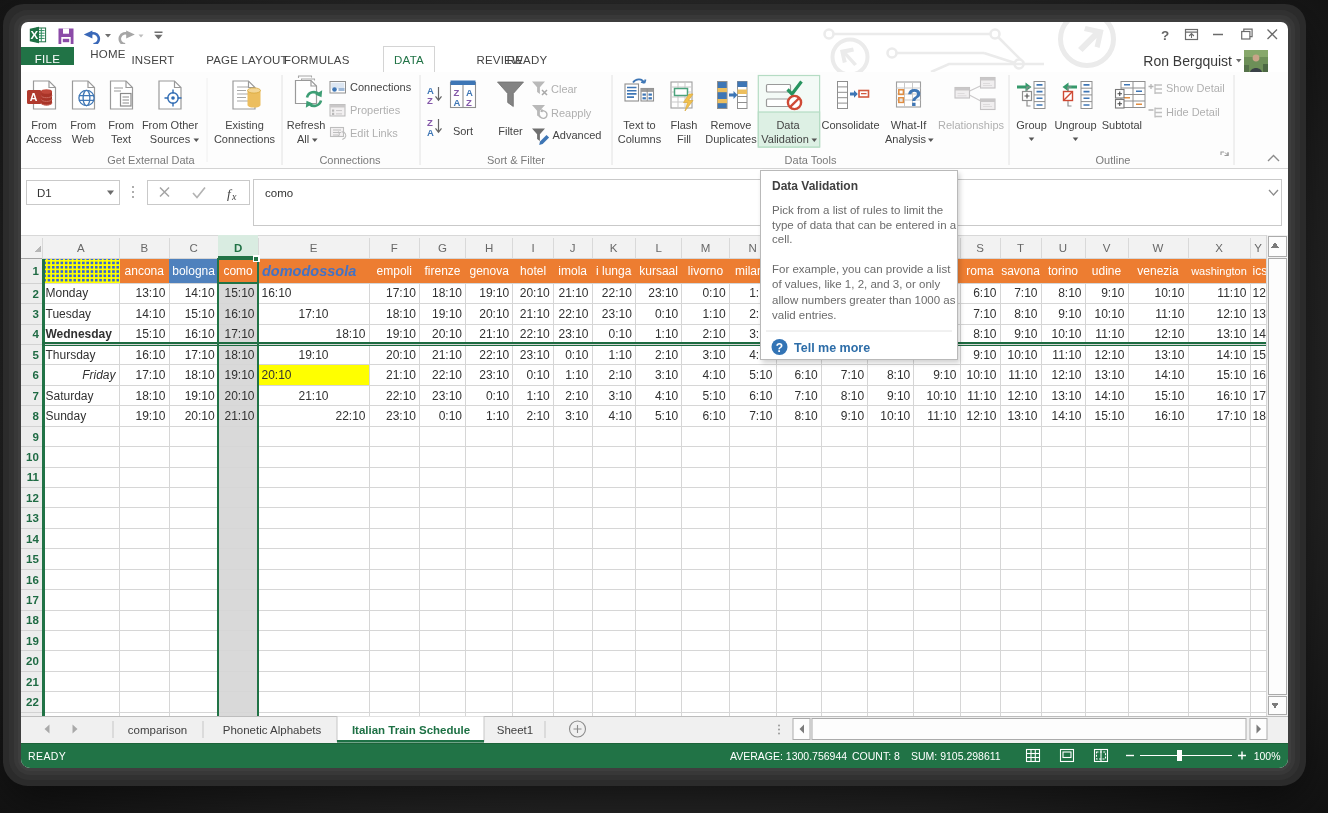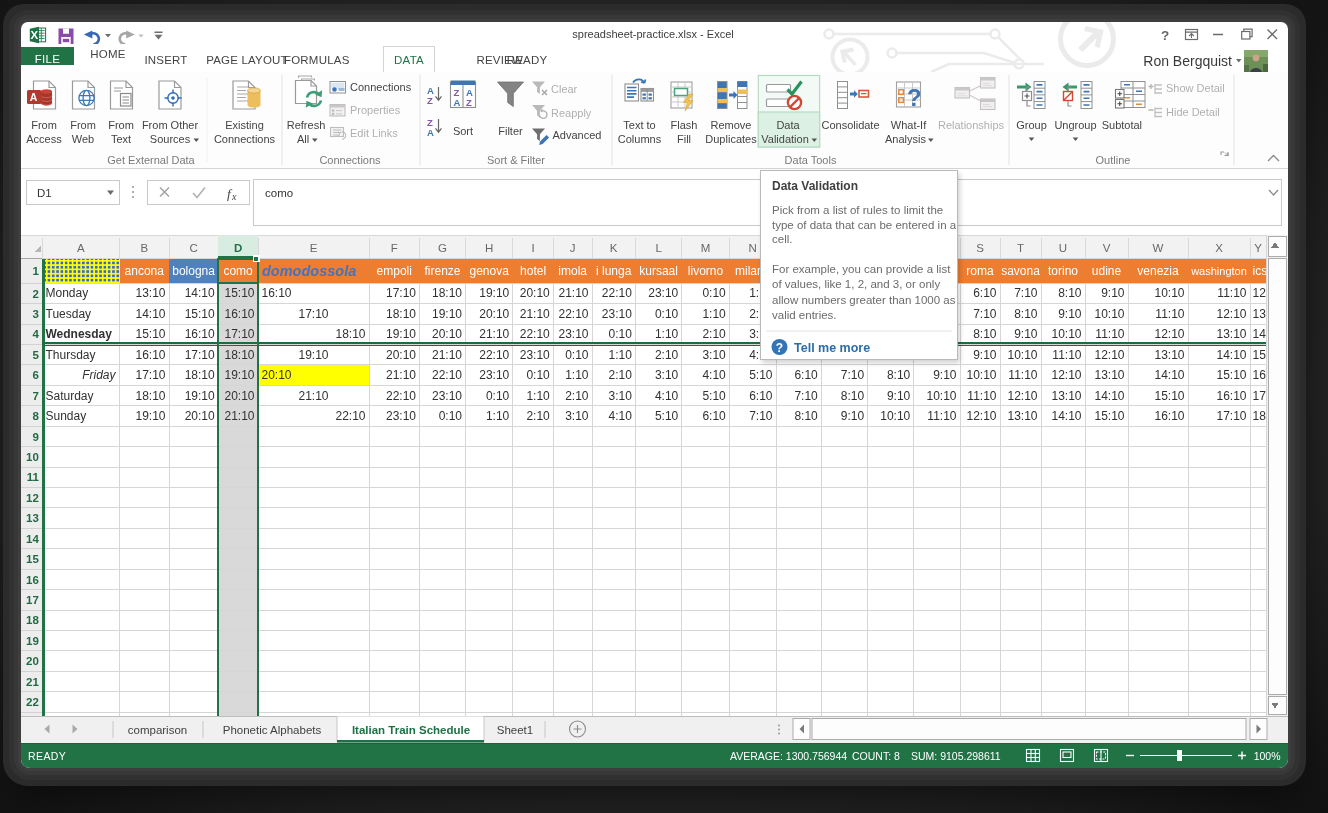--- a/index.html
+++ b/index.html
@@ -54,23 +54,20 @@
 <path d="M 54.8 8.6 L 63.4 4.4 L 63.4 12.6 Z" fill="#3a68b8"></path>
 <path d="M 76 8 l 6 0 l -3 3.6 Z" fill="#6f6f6f"></path>
 <path d="M 99.6 8.4 a 5.5 5.5 0 1 0 -3.4 9.9" fill="none" stroke="#a6a6a6" stroke-width="2.6"></path>
 <path d="M 105.8 8.6 L 97.2 4.4 L 97.2 12.6 Z" fill="#a6a6a6"></path>
 <path d="M 109.5 8.5 l 5 0 l -2.5 3 Z" fill="#bdbdbd"></path>
 <g stroke="#6f6f6f" stroke-width="1.4">
         <line x1="125.5" y1="6.3" x2="133.5" y2="6.3"></line>
       </g>
 <path d="M 125.5 8.8 l 8 0 l -4 4.8 Z" fill="#6f6f6f"></path>
 </svg>
-    <div style="left:0;top:0;width:1267px;height:25px;position:absolute">
-      <div style="position:absolute;left:532px;top:6px;width:200px;text-align:center;font-size:11px;color:#3c3c3c">spreadsheet-practice.xlsx - Excel</div>
-    </div>
     <svg class="abs" style="left:1130px;top:2px" width="137px" height="21" viewBox="0 0 137 21" xmlns="http://www.w3.org/2000/svg">
 <text x="10" y="16" font-size="13.5" font-weight="bold" fill="#666666" font-family="Liberation Sans">?</text>
 <g stroke="#6b6b6b" stroke-width="1.2" fill="none">
 <rect x="34.5" y="5.5" width="12" height="10"></rect>
         <line x1="34.5" y1="8.2" x2="46.5" y2="8.2"></line>
         <path d="M 40.5 14 v -4 m -2.4 2 l 2.4 -2.4 l 2.4 2.4" stroke-width="1.1"></path>
 <line x1="62" y1="10.5" x2="72" y2="10.5" stroke-width="1.4"></line>
 <rect x="90.7" y="7.5" width="8.2" height="7.5"></rect>
         <path d="M 92.8 7.5 v -2.3 h 8.3 v 7.5 h -2.3"></path>
 <path d="M 116.5 5.5 l 9.5 9.5 m 0 -9.5 l -9.5 9.5" stroke-width="1.3"></path>
@@ -83,21 +80,21 @@
     <svg class="abs" style="left:1223px;top:28px" width="24" height="24" viewBox="0 0 24 24">
 <rect width="24" height="24" fill="#6d8f58"></rect>
 <rect x="0" y="0" width="24" height="7" fill="#87a86b"></rect>
 <circle cx="12" cy="8" r="3.4" fill="#c9a489"></circle>
 <path d="M 5.5 24 c 0.5 -8 12.5 -8 13 0 Z" fill="#3a4147"></path>
 <rect x="0" y="15" width="5" height="9" fill="#55724a"></rect>
       <rect x="19" y="14" width="5" height="10" fill="#4c6843"></rect>
 </svg>
     <div style="position:absolute;left:0;top:25px;width:53px;height:18px;background:#217346;color:#fff;font-size:11.5px;text-align:center;line-height:25px;letter-spacing:.3px">FILE</div>
     <div style="position:absolute;left:32px;top:19px;width:110px;height:25px;font-size:11.5px;color:#444;text-align:center;line-height:26px;letter-spacing:.2px">HOME</div>
-    <div style="position:absolute;left:90px;top:25px;width:110px;height:25px;font-size:11.5px;color:#444;text-align:center;line-height:26px;letter-spacing:.2px">INSERT</div>
+    <div style="position:absolute;left:77px;top:25px;width:110px;height:25px;font-size:11.5px;color:#444;text-align:center;line-height:26px;letter-spacing:.2px">INSERT</div>
     <div style="position:absolute;left:171px;top:25px;width:110px;height:25px;font-size:11.5px;color:#444;text-align:center;line-height:26px;letter-spacing:.2px">PAGE LAYOUT</div>
     <div style="position:absolute;left:263px;top:25px;width:110px;height:25px;font-size:11.5px;color:#444;text-align:left;line-height:26px;letter-spacing:.2px">FORMULAS</div>
     <div style="position:absolute;left:392px;top:25px;width:110px;height:25px;font-size:11.5px;color:#444;text-align:right;line-height:26px;letter-spacing:.2px">REVIEW</div>
     <div style="position:absolute;left:451px;top:25px;width:110px;height:25px;font-size:11.5px;color:#444;text-align:center;line-height:26px;letter-spacing:.2px">READY</div>
     <div style="position:absolute;left:362px;top:24px;width:52px;height:27px;background:#fff;border:1px solid #d4d4d4;border-bottom:none;color:#217346;font-size:11.5px;text-align:center;line-height:26px;letter-spacing:.2px">DATA</div>
     <div style="position:absolute;left:0;top:50px;width:1267px;height:97px;background:#fdfdfd;border-bottom:1px solid #d4d4d4"></div>
     <svg class="abs" style="left:0;top:50px" width="1267" height="97" viewBox="0 0 1267 97" xmlns="http://www.w3.org/2000/svg" font-family="Liberation Sans, sans-serif">
       <line x1="261" y1="3" x2="261" y2="93" stroke="#e2e2e2" stroke-width="1"></line>
       <line x1="399" y1="3" x2="399" y2="93" stroke="#e2e2e2" stroke-width="1"></line>
       <line x1="591" y1="3" x2="591" y2="93" stroke="#e2e2e2" stroke-width="1"></line>

